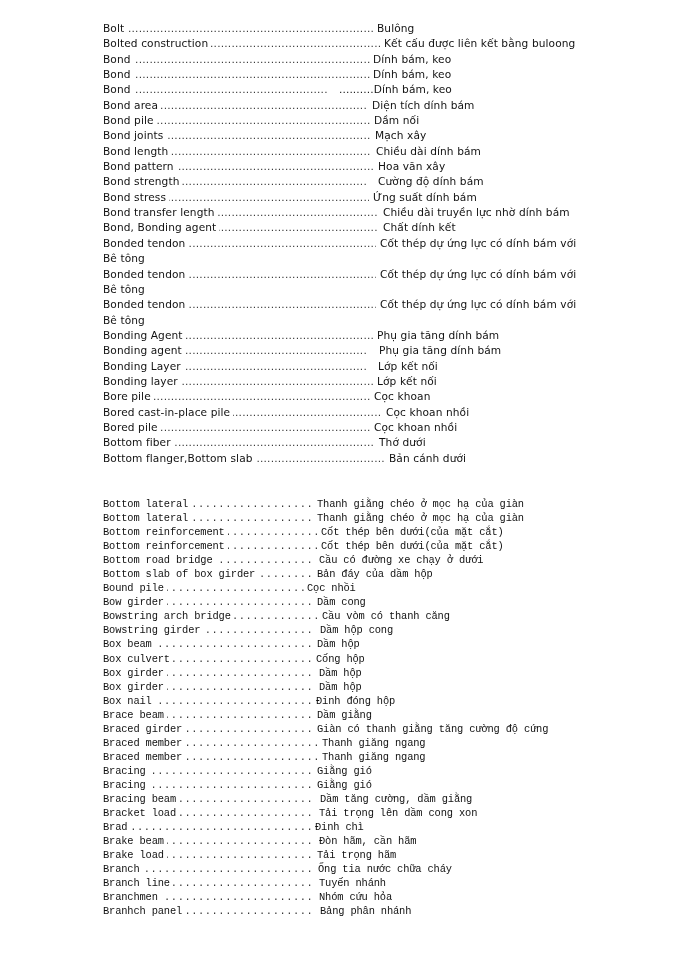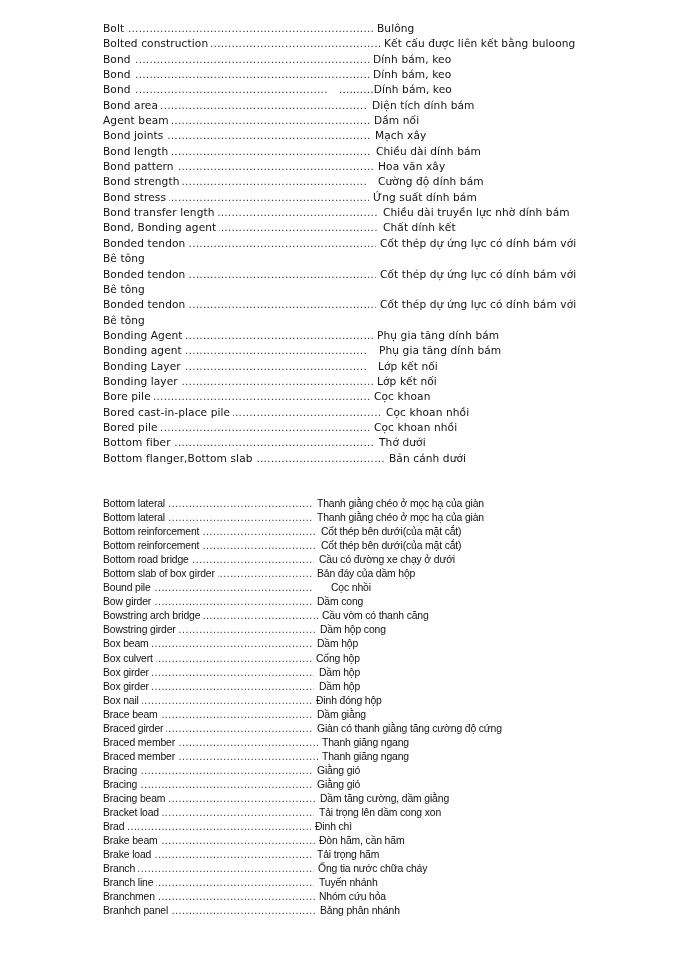--- a/index.html
+++ b/index.html
@@ -1,20 +1,20 @@
 <!DOCTYPE html>
 <html><head>
 <meta charset="utf-8">
 <style>
   html, body { margin: 0; padding: 0; background: #ffffff; }
   body { width: 700px; height: 960px; position: relative; overflow: hidden; color: #111; }
   .sec1 { position: absolute; left: 103px; top: 21px; width: 500px;
           font-family: "DejaVu Sans", sans-serif; font-size: 10.6px; line-height: 15.35px; letter-spacing: 0.1px; }
   .sec2 { position: absolute; left: 103px; top: 497px; width: 440px;
-          font-family: Liberation Sans, sans-serif; font-size: 10.4px; line-height: 14.05px; letter-spacing: -0.15px; }
+          font-family: Liberation Mono, monospace; font-size: 10.4px; line-height: 14.05px; letter-spacing: -0.15px; }
   .row { position: relative; white-space: nowrap; height: 15.35px; }
   .sec2 .row { height: 14.05px; }
   .term { position: absolute; left: 0; top: 0; background: #fff; padding-right: 3px; z-index: 2; }
   .dots { position: absolute; top: 0; left: 0; overflow: hidden; color: #333; z-index: 1; }
   .dots::before { content: "............................................................................................................................................................................................................................"; letter-spacing: 0.2px; }
   .sec2 .dots::before { letter-spacing: 0.55px; }
   .def { position: absolute; top: 0; background: #fff; z-index: 2; padding-left: 1px; }
   .wrap { position: absolute; left: 0; top: 15.35px; }
   .row.tall { height: 30.7px; }
 </style>
@@ -47,21 +47,21 @@
       <span class="term">Bond</span>
       <span class="def" style="left: 235px;">..........Dính bám, keo</span>
     </div>
     <div class="row">
       <span class="dots" style="width: 265px;"></span>
       <span class="term">Bond area</span>
       <span class="def" style="left: 268px;">Diện tích dính bám</span>
     </div>
     <div class="row">
       <span class="dots" style="width: 267px;"></span>
-      <span class="term">Agent beam</span>
+      <span class="term">Bond pile</span>
       <span class="def" style="left: 270px;">Dầm nối</span>
     </div>
     <div class="row">
       <span class="dots" style="width: 268px;"></span>
       <span class="term">Bond joints</span>
       <span class="def" style="left: 271px;">Mạch xây</span>
     </div>
     <div class="row">
       <span class="dots" style="width: 268px;"></span>
       <span class="term">Bond length</span>
@@ -183,21 +183,21 @@
       <span class="def" style="left: 215px; text-align: center;">Cầu có đường xe chạy ở dưới</span>
     </div>
     <div class="row">
       <span class="dots" style="width: 210px;"></span>
       <span class="term">Bottom slab of box girder</span>
       <span class="def" style="left: 213px;">Bản đáy của dầm hộp</span>
     </div>
     <div class="row">
       <span class="dots" style="width: 210px;"></span>
       <span class="term">Bound pile</span>
-      <span class="def" style="left: 227px;">Cọc nhồi</span>
+      <span class="def" style="left: 203px;">Cọc nhồi</span>
     </div>
     <div class="row">
       <span class="dots" style="width: 210px;"></span>
       <span class="term">Bow girder</span>
       <span class="def" style="left: 213px;">Dầm cong</span>
     </div>
     <div class="row">
       <span class="dots" style="width: 215px;"></span>
       <span class="term">Bowstring arch bridge</span>
       <span class="def" style="left: 218px;">Cầu vòm có thanh căng</span>

